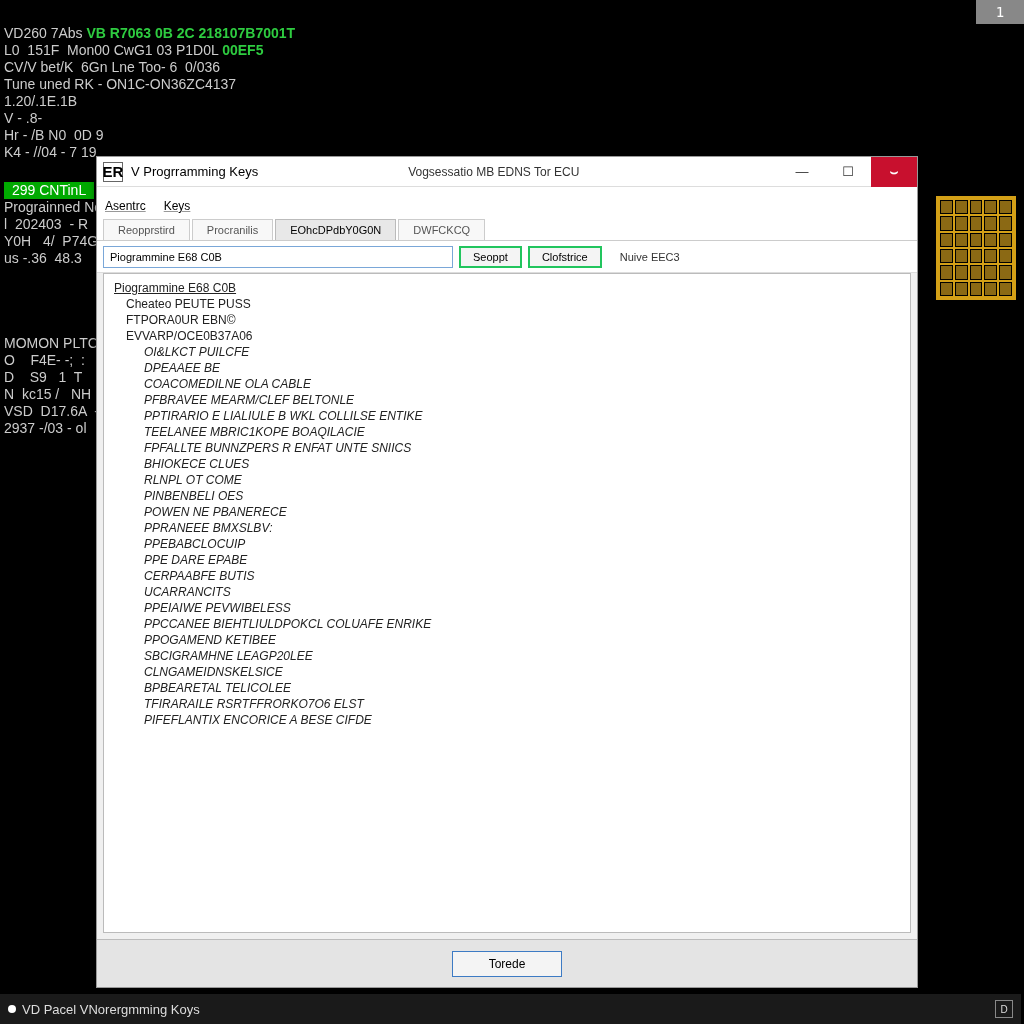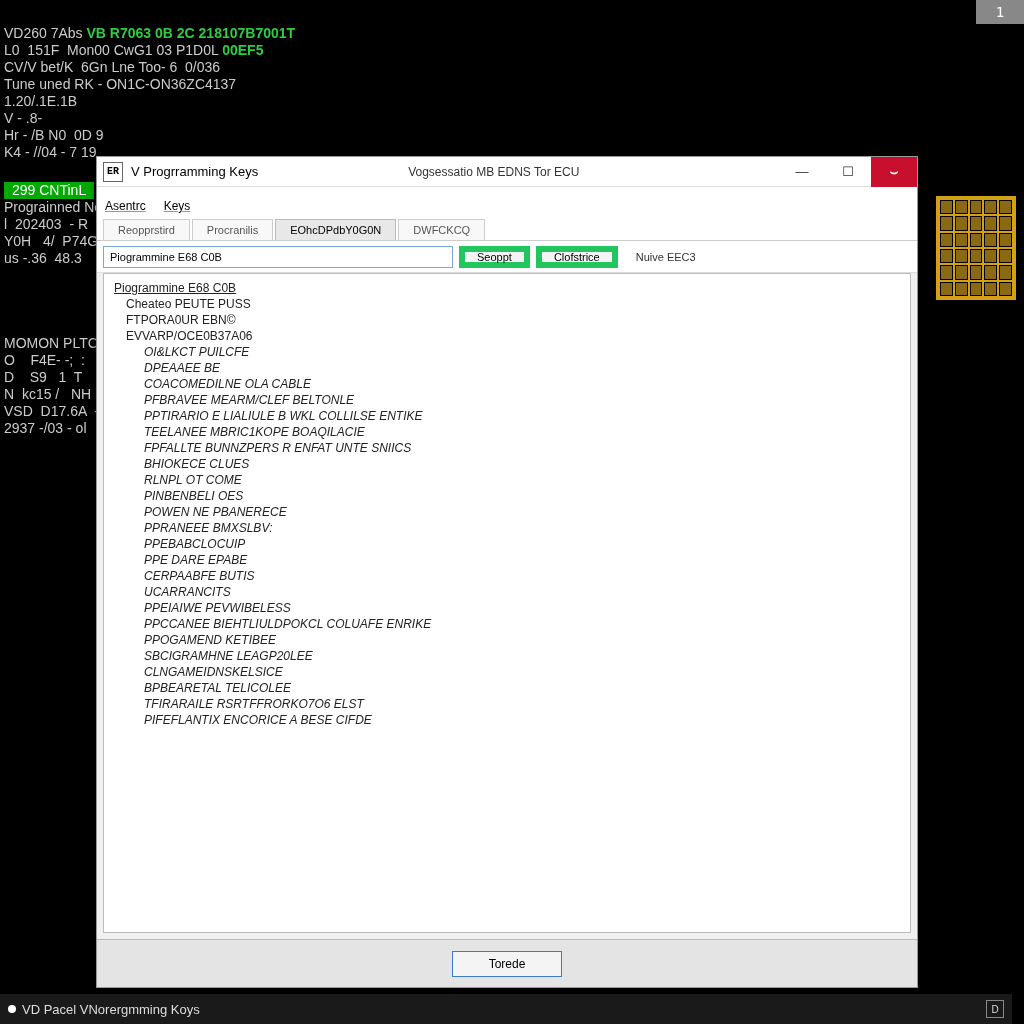--- a/index.html
+++ b/index.html
@@ -9,48 +9,48 @@
 .terminal .grn { color: #2ecc40; font-weight: bold; }
 .terminal .sep { display: inline-block; background: #0a0; color: #fff; padding: 0 8px; margin-top: 4px; }
 
 .page-ind { position: absolute; top: 0; right: 0; width: 48px; height: 24px; background: #888; color: #fff; font-size: 14px; text-align: center; line-height: 24px; font-family: monospace; }
 
 .keypad { position: absolute; top: 194px; right: 6px; width: 84px; height: 108px; background: #d4a017; border: 2px solid #000; padding: 4px; display: grid; grid-template-columns: repeat(5,1fr); grid-template-rows: repeat(6,1fr); gap: 2px; }
 .keypad div { background: #8b6914; border: 1px solid #000; }
 
 .window { position: absolute; top: 156px; left: 96px; width: 822px; height: 832px; background: #f0f0f0; border: 1px solid #999; display: flex; flex-direction: column; box-shadow: 0 0 8px rgba(0,0,0,0.5); }
 .titlebar { height: 30px; background: #fff; display: flex; align-items: center; padding: 0 0 0 6px; border-bottom: 1px solid #ddd; }
-.titlebar .app-icon { width: 20px; height: 20px; border: 1px solid #666; display: flex; align-items: center; justify-content: center; font-size: 10px; font-weight: bold; margin-right: 8px; font-family: Liberation Mono, monospace; }
+.titlebar .app-icon { width: 20px; height: 20px; border: 1px solid #666; display: flex; align-items: center; justify-content: center; font-size: 15px; font-weight: bold; margin-right: 8px; }
 .titlebar .title { font-size: 13px; flex: 0 0 auto; }
 .titlebar .subtitle { font-size: 12px; color: #333; margin-left: 150px; }
 .titlebar .spacer { flex: 1; }
 .titlebar .wbtn { width: 46px; height: 30px; display: flex; align-items: center; justify-content: center; font-size: 13px; color: #333; }
 .titlebar .wbtn.close { background: #c8102e; color: #fff; font-weight: bold; }
 
 .menubar { height: 26px; background: #fff; display: flex; align-items: flex-end; padding: 0 8px; font-size: 12px; gap: 18px; }
 .menubar span { text-decoration: underline; text-decoration-color: #999; }
 
 .tabbar { height: 28px; background: #fff; display: flex; align-items: flex-end; padding: 0 6px; gap: 2px; border-bottom: 1px solid #ccc; }
 .tabbar .tab { padding: 4px 14px; font-size: 11px; border: 1px solid #ccc; border-bottom: none; background: #f8f8f8; color: #555; }
 .tabbar .tab.active { background: #e8e8e8; color: #000; border-color: #bbb; }
 
 .toolbar { height: 32px; background: #fff; display: flex; align-items: center; padding: 4px 6px; gap: 6px; border-bottom: 1px solid #ddd; }
 .toolbar input { flex: 0 0 350px; height: 22px; border: 1px solid #7aa7d8; padding: 0 6px; font-size: 11px; }
-.toolbar .btn { height: 22px; padding: 0 12px; font-size: 11px; border: 6px solid #22c55e; background: #f4f4f4; display: flex; align-items: center; }
+.toolbar .btn { height: 22px; padding: 0 12px; font-size: 11px; border: 2px solid #22c55e; background: #f4f4f4; display: flex; align-items: center; }
 .toolbar .lbl { font-size: 11px; color: #333; margin-left: 12px; }
 
 .tree { flex: 1; background: #fff; border: 1px solid #bbb; margin: 0 6px 6px 6px; padding: 6px 10px; font-size: 12px; line-height: 16px; color: #222; overflow: hidden; font-family: Tahoma, sans-serif; }
 .tree .lvl1 { margin-left: 12px; }
 .tree .lvl2 { margin-left: 30px; font-style: italic; }
 .tree .root { text-decoration: underline; }
 
 .footer { height: 48px; background: #e4e4e4; border-top: 1px solid #bbb; display: flex; align-items: center; justify-content: center; }
 .footer .btn { width: 110px; height: 26px; border: 1px solid #3d7bc4; background: #f4f4f4; font-size: 12px; display: flex; align-items: center; justify-content: center; }
 
-.taskbar { position: absolute; bottom: 0; left: 0; right: 12px; height: 30px; background: #1a1a1a; display: flex; align-items: center; padding: 0 8px; color: #ddd; font-size: 13px; }
+.taskbar { position: absolute; bottom: 0; left: 0; right: 3px; height: 30px; background: #1a1a1a; display: flex; align-items: center; padding: 0 8px; color: #ddd; font-size: 13px; }
 .taskbar .dot { width: 8px; height: 8px; border-radius: 50%; background: #fff; margin-right: 6px; }
 .taskbar .tray { margin-left: auto; width: 18px; height: 18px; border: 1px solid #888; display:flex; align-items:center; justify-content:center; font-size:10px; }
 </style>
 </head>
 <body>
 
 <div class="terminal">
 <span>VD260 7Abs </span><span class="grn">VB R7063 0B 2C 218107B7001T</span>
 <span>L0  151F  Mon00 CwG1 03 P1D0L </span><span class="grn">00EF5</span>
 <span>CV/V bet/K  6Gn Lne Too- 6  0/036</span>

